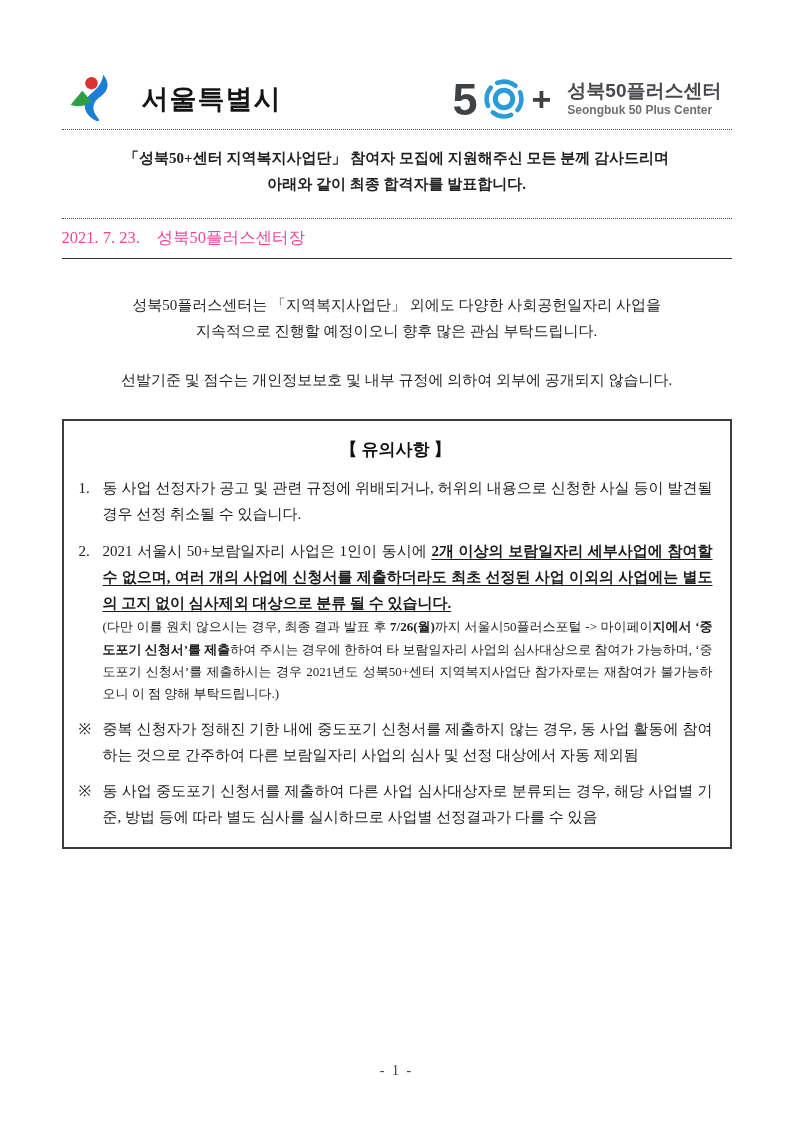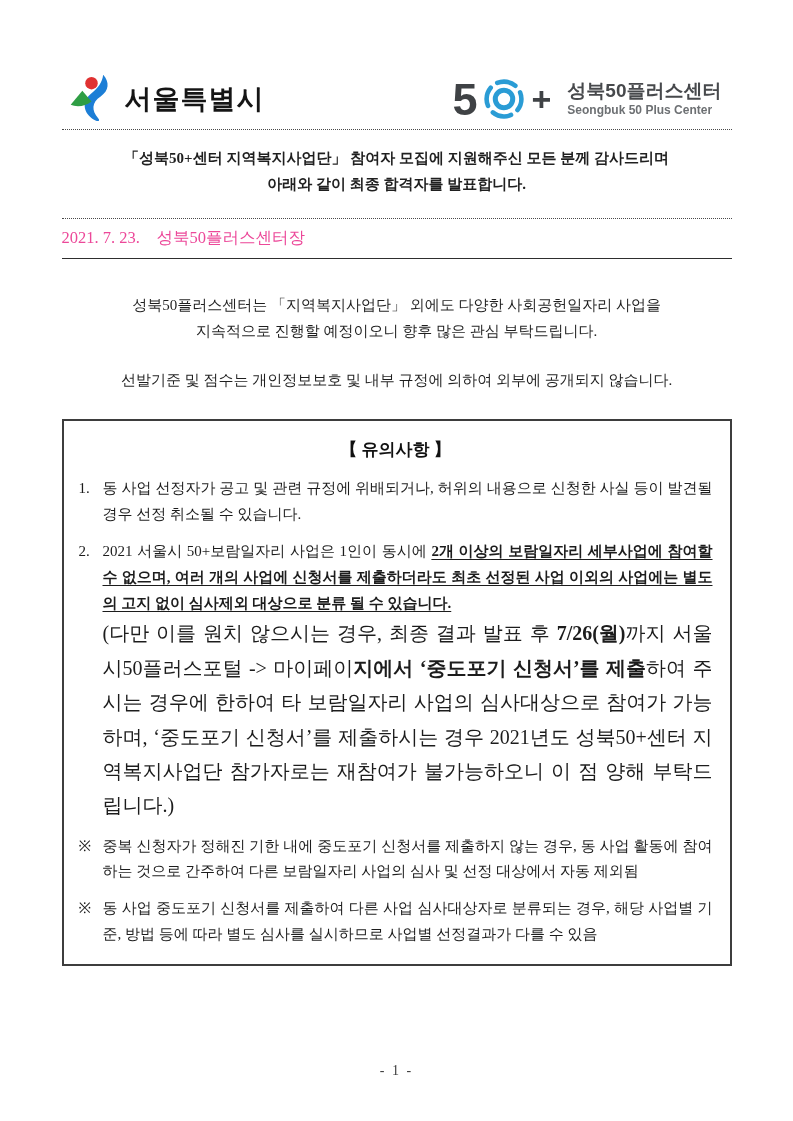--- a/index.html
+++ b/index.html
@@ -13,21 +13,21 @@
     font-family: "Liberation Serif", serif;
     color: #1b1b1b;
   }
   .content { width: 670px; margin: 0 auto; }
 
   
   .logo-row {
     display: flex; justify-content: space-between; align-items: center;
     padding-top: 72px; height: 126px;
   }
-  .seoul-logo { display: flex; align-items: center; gap: 5px; margin-left: 6px; justify-content: space-between; }
+  .seoul-logo { display: flex; align-items: center; gap: 22px; margin-left: 6px; justify-content: space-between; }
   .seoul-logo .seoul-text {
     font-family: "Liberation Sans", sans-serif;
     font-size: 27px; font-weight: 800; color: #151515; letter-spacing: 1px;
   }
   .center-logo { display: flex; align-items: center; gap: 4px; margin-right: 10px; }
   .center-logo .glyph5 {
     font-family: "Liberation Sans", sans-serif;
     font-size: 45px; font-weight: 700; color: #3f4245; line-height: 1;
   }
   .center-logo .glyph-plus {
@@ -78,21 +78,21 @@
   .notice-box {
     margin-top: 26px;
     border: 2px solid #3d3d3d;
     padding: 17px 17px 16px 15px;
     font-family: Liberation Serif, serif;
   }
   .notice-title { text-align: center; font-size: 17px; font-weight: 700; color: #111; margin-bottom: 15px; }
   .n-item { display: flex; font-size: 15px; line-height: 1.72; color: #1c1c1c; margin-top: 11px; }
   .n-item .marker { width: 24px; flex-shrink: 0; }
   .n-item .itext { flex: 1; text-align: justify; }
-  .n-note { font-size: 20px; line-height: 1.72; color: #1c1c1c; padding-left: 24px; text-align: justify; }
+  .n-note { font-size: 13px; line-height: 1.72; color: #1c1c1c; padding-left: 24px; text-align: justify; }
   .itext span[data-u], .n-note span[data-u] { text-underline-offset: 3px; }
 
   
   .page-footer {
     position: absolute; bottom: 42px; left: 0; width: 100%;
     text-align: center; font-size: 14px; color: #3c3c3c; letter-spacing: 2px;
   }
 </style>
 </head>
 <body>

